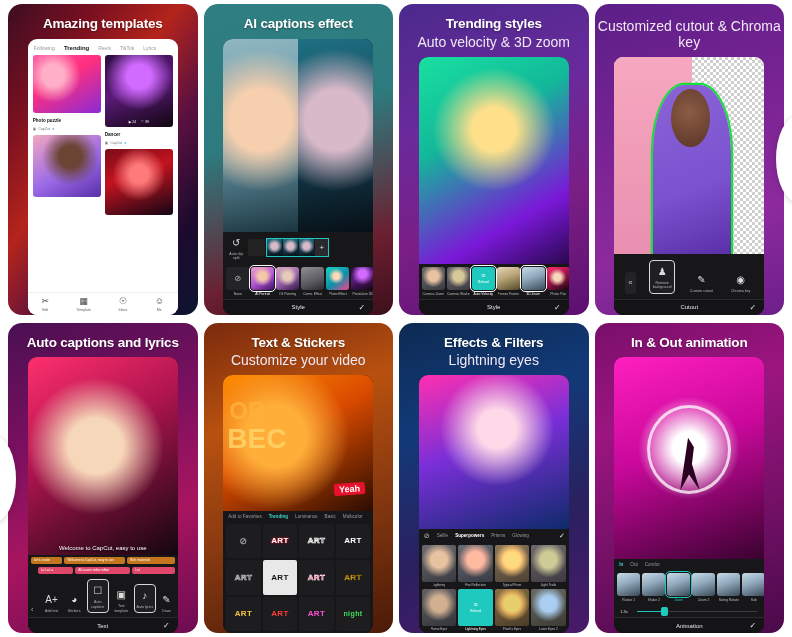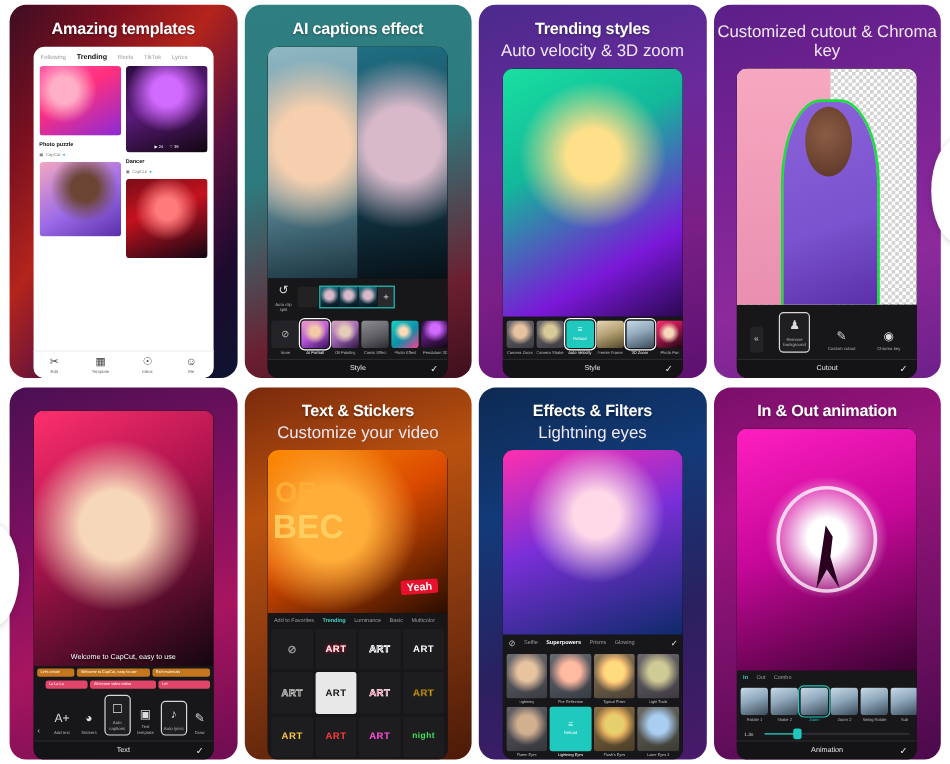--- a/index.html
+++ b/index.html
@@ -434,20 +434,21 @@
         </div>
         <div class="bottombar">
           <span class="bb-label">Cutout</span>
           <span class="bb-check">✓</span>
         </div>
       </div>
     </div>
   </div>
 
   <div class="card bg5">
+    <div class="card-title">Auto captions and lyrics</div>
     <div class="phone">
       <div class="preview" style="flex:1;position:relative">
         <div class="ph p-studio" style="position:absolute;inset:0"></div>
         <div class="caption-bar">Welcome to CapCut, easy to use</div>
       </div>
       <div class="panel">
         <div class="track-row">
           <div class="track" style="flex:0 0 22%;background:#c4761e">Let's create</div>
           <div class="track" style="flex:0 0 42%;background:#c4761e">Welcome to CapCut, easy to use</div>
           <div class="track" style="flex:1;background:#c4761e">Rich materials</div>

